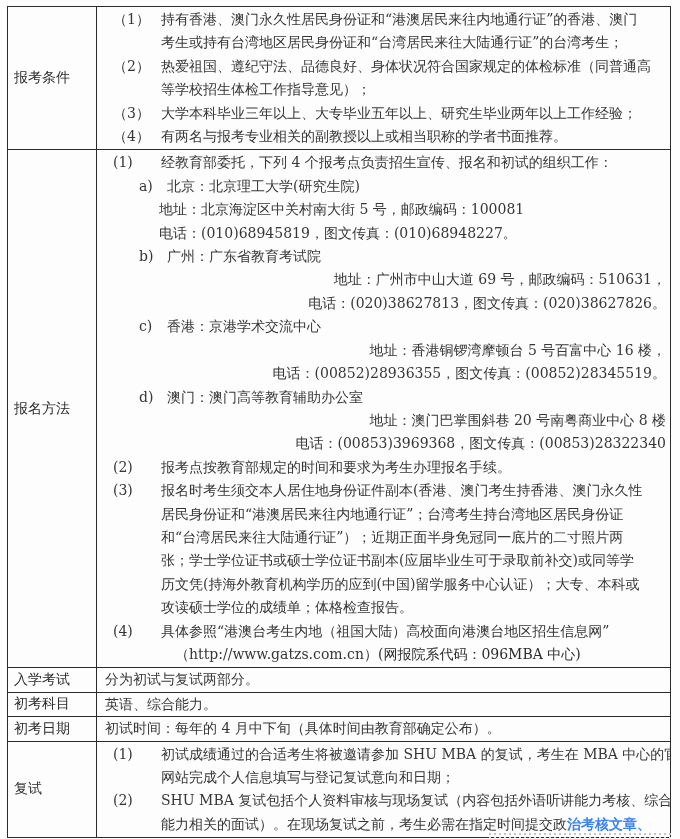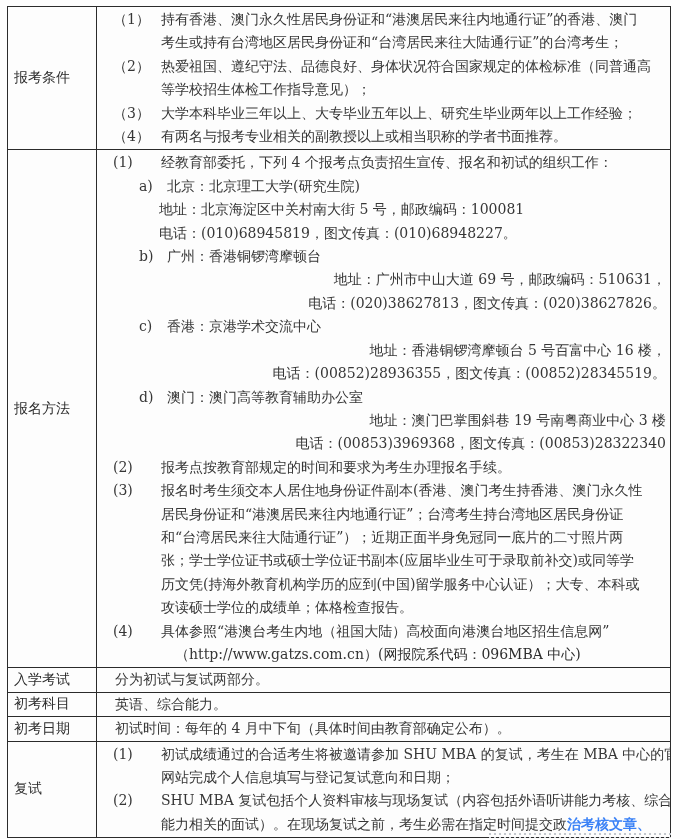--- a/index.html
+++ b/index.html
@@ -39,21 +39,21 @@
     white-space:nowrap;
     color:#363636;
   }
   .num { position:absolute; top:0; }
   .lvl-n  { padding-left:64px; }  .lvl-n .num { left:16px; }
   .lvl-s  { padding-left:70px; }  .lvl-s .num { left:42px; }
   .lvl-c  { padding-left:64px; }
   .lvl-sa { padding-left:62px; }
   .lvl-sb { padding-left:112px;text-align:right; }
   .lvl-u  { padding-left:78px; }
-  .lvl-p  { padding-left:8px;margin-left:10px; }
+  .lvl-p  { padding-left:8px; }
   .bold-suffix { font-weight:normal; color:#2d2d2d; }
   .faded-suffix { color:#3b82f6;font-weight:bold; }
   .bottom-artifact {
     position:absolute; left:489px; top:833px; width:183px; height:6px;
     background:
       repeating-linear-gradient(90deg,#c3c7cd 0 2px,transparent 2px 5px) 0 0 / 100% 2px no-repeat,
       repeating-linear-gradient(90deg,#d4d7db 0 2px,transparent 2px 5px) 0 4px / 100% 1px no-repeat;
   }
 </style>
 </head>
@@ -76,28 +76,28 @@
       </div>
       <div class="row">
         <div class="label-cell">
           <span>报名方法</span>
         </div>
         <div class="content-cell">
           <div class="line lvl-n"><span class="num">(1)</span><span>经教育部委托，下列 4 个报考点负责招生宣传、报名和初试的组织工作：</span></div>
           <div class="line lvl-s"><span class="num">a)</span><span>北京：北京理工大学(研究生院)</span></div>
           <div class="line lvl-sa"><span>地址：北京海淀区中关村南大街 5 号，邮政编码：100081</span></div>
           <div class="line lvl-sa"><span>电话：(010)68945819，图文传真：(010)68948227。</span></div>
-          <div class="line lvl-s"><span class="num">b)</span><span>广州：香港铜锣湾摩顿台</span></div>
+          <div class="line lvl-s"><span class="num">b)</span><span>广州：广东省教育考试院</span></div>
           <div class="line lvl-sb"><span>地址：广州市中山大道 69 号，邮政编码：510631，</span></div>
           <div class="line lvl-sb"><span>电话：(020)38627813，图文传真：(020)38627826。</span></div>
           <div class="line lvl-s"><span class="num">c)</span><span>香港：京港学术交流中心</span></div>
           <div class="line lvl-sb"><span>地址：香港铜锣湾摩顿台 5 号百富中心 16 楼，</span></div>
           <div class="line lvl-sb"><span>电话：(00852)28936355，图文传真：(00852)28345519。</span></div>
           <div class="line lvl-s"><span class="num">d)</span><span>澳门：澳门高等教育辅助办公室</span></div>
-          <div class="line lvl-sb"><span>地址：澳门巴掌围斜巷 19 号南粤商业中心 3 楼</span></div>
+          <div class="line lvl-sb"><span>地址：澳门巴掌围斜巷 20 号南粤商业中心 8 楼</span></div>
           <div class="line lvl-sb"><span>电话：(00853)3969368，图文传真：(00853)28322340</span></div>
           <div class="line lvl-n"><span class="num">(2)</span><span>报考点按教育部规定的时间和要求为考生办理报名手续。</span></div>
           <div class="line lvl-n"><span class="num">(3)</span><span>报名时考生须交本人居住地身份证件副本(香港、澳门考生持香港、澳门永久性</span></div>
           <div class="line lvl-c"><span>居民身份证和“港澳居民来往内地通行证”；台湾考生持台湾地区居民身份证</span></div>
           <div class="line lvl-c"><span>和“台湾居民来往大陆通行证”）；近期正面半身免冠同一底片的二寸照片两</span></div>
           <div class="line lvl-c"><span>张；学士学位证书或硕士学位证书副本(应届毕业生可于录取前补交)或同等学</span></div>
           <div class="line lvl-c"><span>历文凭(持海外教育机构学历的应到(中国)留学服务中心认证）；大专、本科或</span></div>
           <div class="line lvl-c"><span>攻读硕士学位的成绩单；体格检查报告。</span></div>
           <div class="line lvl-n"><span class="num">(4)</span><span>具体参照“港澳台考生内地（祖国大陆）高校面向港澳台地区招生信息网”</span></div>
           <div class="line lvl-u"><span>（http://www.gatzs.com.cn）</span><span class="bold-suffix">(网报院系代码：096MBA 中心)</span></div>

